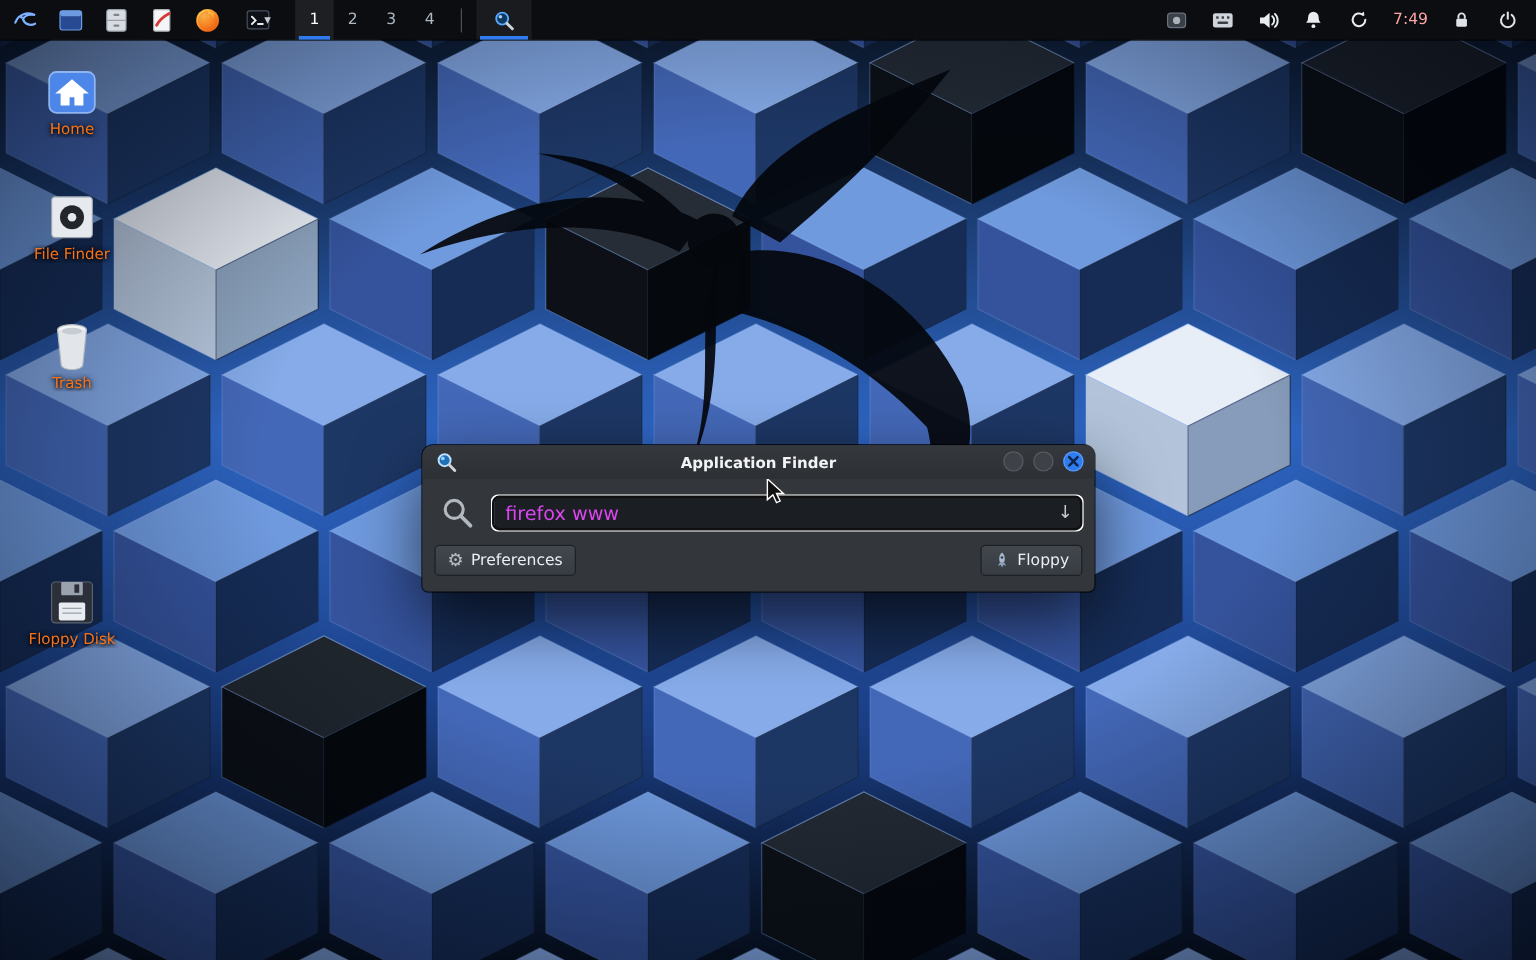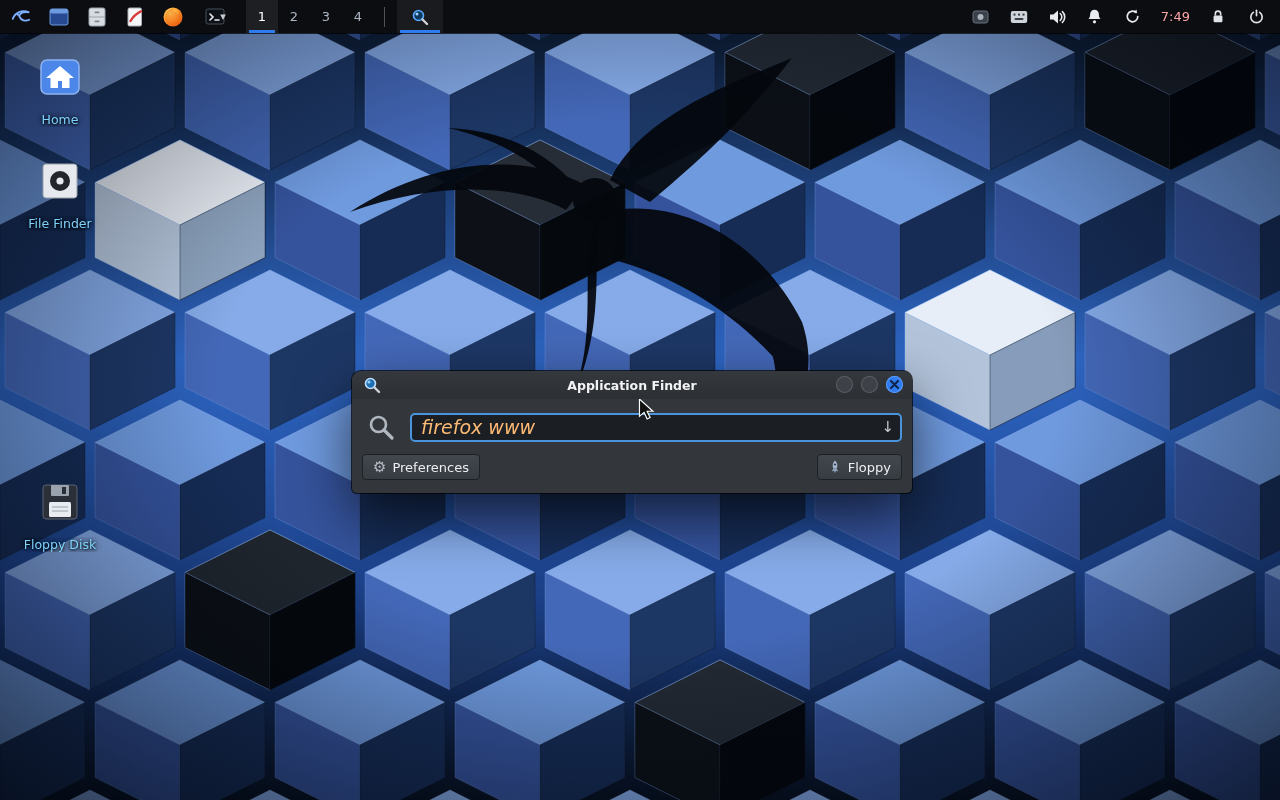--- a/index.html
+++ b/index.html
@@ -24,42 +24,42 @@
     background:rgba(255,255,255,.06);position:relative;}
   .task::after{content:"";position:absolute;left:3px;right:3px;bottom:0;height:3px;
     background:var(--accent,#2e7cf0);}
   .panel-right{margin-left:auto;display:flex;align-items:center;gap:18px;padding-right:14px;}
   .clock{color:#fca5a5;font-size:13px;}
   .tray{display:flex;align-items:center;justify-content:center;width:20px;height:24px;}
 
   
   .dicon{position:absolute;left:12px;width:96px;text-align:center;z-index:5;}
   .dicon-img{width:46px;height:46px;margin:0 auto;display:flex;align-items:center;justify-content:center;}
-  .dicon-label{margin-top:12px;color:#7dd3fc;font-size:12.5px;text-shadow:0 1px 3px #000,0 0 6px rgba(0,0,0,.9);
+  .dicon-label{margin-top:0;color:#f97316;font-size:12.5px;text-shadow:0 1px 3px #000,0 0 6px rgba(0,0,0,.9);
     white-space:nowrap;overflow:hidden;text-overflow:ellipsis;}
 
   
   .finder{position:absolute;left:352px;top:371px;width:560px;height:122px;z-index:20;
     background:#33373c;border-radius:9px 9px 5px 5px;
     box-shadow:0 22px 55px rgba(0,0,0,.65),0 0 0 1px rgba(0,0,0,.7);}
   .titlebar{height:28px;position:relative;border-radius:9px 9px 0 0;
     background:linear-gradient(#35383d,#2c2f34);display:flex;align-items:center;}
   .tb-icon{position:absolute;left:11px;top:5px;width:18px;height:18px;}
   .title{position:absolute;left:0;right:0;text-align:center;color:#f2f3f5;
     font-weight:bold;font-size:12.5px;}
   .winbtns{position:absolute;right:9px;top:5px;display:flex;gap:8px;align-items:center;}
   .wbtn{width:17px;height:17px;border-radius:50%;background:#3e4248;
     box-shadow:inset 0 0 0 1px #585d64;display:flex;align-items:center;justify-content:center;}
   .wbtn.close{background:var(--accent,#2e7cf0);box-shadow:inset 0 0 0 1px #5f9bf5;}
   .frow1{display:flex;align-items:center;gap:14px;padding:13px 10px 0 14px;}
   .big-mag{width:30px;height:30px;flex:0 0 auto;display:flex;align-items:center;justify-content:center;}
   .input-wrap{position:relative;flex:1;height:29px;}
   .sinput{width:100%;height:29px;box-sizing:border-box;background:#1b1f24;
-    border:2px solid var(--input-border,#4a94de);border-radius:5px;color:#fdba74;
-    font-size:19px;font-family:inherit;padding:0 28px 0 9px;caret-color:#fff;font-style:italic;}
+    border:2px solid var(--input-border,#4a94de);border-radius:5px;color:#d946ef;
+    font-size:16px;font-family:inherit;padding:0 28px 0 9px;caret-color:#fff;}
   .combo{position:absolute;right:8px;top:4px;color:#c3c8cf;font-size:15px;line-height:20px;}
   .frow2{display:flex;justify-content:space-between;padding:12px 10px 0 10px;}
   .btn{display:flex;align-items:center;gap:6px;height:26px;padding:0 10px;
     background:linear-gradient(#42474e,#373c42);border:1px solid #1d2024;border-radius:4px;
     color:#eceef1;font-size:13px;box-sizing:border-box;}
   .gear{color:#b7bdc5;font-size:15px;line-height:15px;}
 
   .cursor{position:absolute;left:637px;top:399px;z-index:100;}
 </style>
 </head>
@@ -134,20 +134,30 @@
     <div class="dicon-img">
       <svg width="42" height="42" viewBox="0 0 42 42">
         <rect x="4" y="4" width="34" height="34" rx="3" fill="#e6e9ee" stroke="#9aa1ab"></rect>
         <circle cx="21" cy="21" r="10" fill="#23262b"></circle>
         <circle cx="21" cy="21" r="3.6" fill="#e6e9ee"></circle>
       </svg>
     </div>
     <div class="dicon-label">File Finder</div>
   </div>
 
+  <div class="dicon" style="top:265px">
+    <div class="dicon-img">
+      <svg width="40" height="42" viewBox="0 0 40 42">
+        <ellipse cx="20" cy="8" rx="12" ry="4.5" fill="#f2f4f6" stroke="#b4bac1"></ellipse>
+        <path d="M8 8 L11 37 a9 4 0 0 0 18 0 L32 8" fill="#e2e6ea" stroke="#b4bac1"></path>
+        <ellipse cx="20" cy="9" rx="8.5" ry="2.8" fill="#c8cdd4"></ellipse>
+      </svg>
+    </div>
+    <div class="dicon-label">Trash</div>
+  </div>
 
 
   <div class="dicon" style="top:479px">
     <div class="dicon-img">
       <svg width="40" height="40" viewBox="0 0 40 40">
         <rect x="3" y="3" width="34" height="34" rx="3" fill="#2a2f38" stroke="#5a6372"></rect>
         <rect x="11" y="3" width="18" height="11" rx="1" fill="#9aa2ae"></rect>
         <rect x="22" y="5" width="4" height="7" fill="#2a2f38"></rect>
         <rect x="9" y="20" width="22" height="15" rx="1.5" fill="#e8ebef"></rect>
         <line x1="12" y1="25" x2="28" y2="25" stroke="#9aa2ae"></line>

